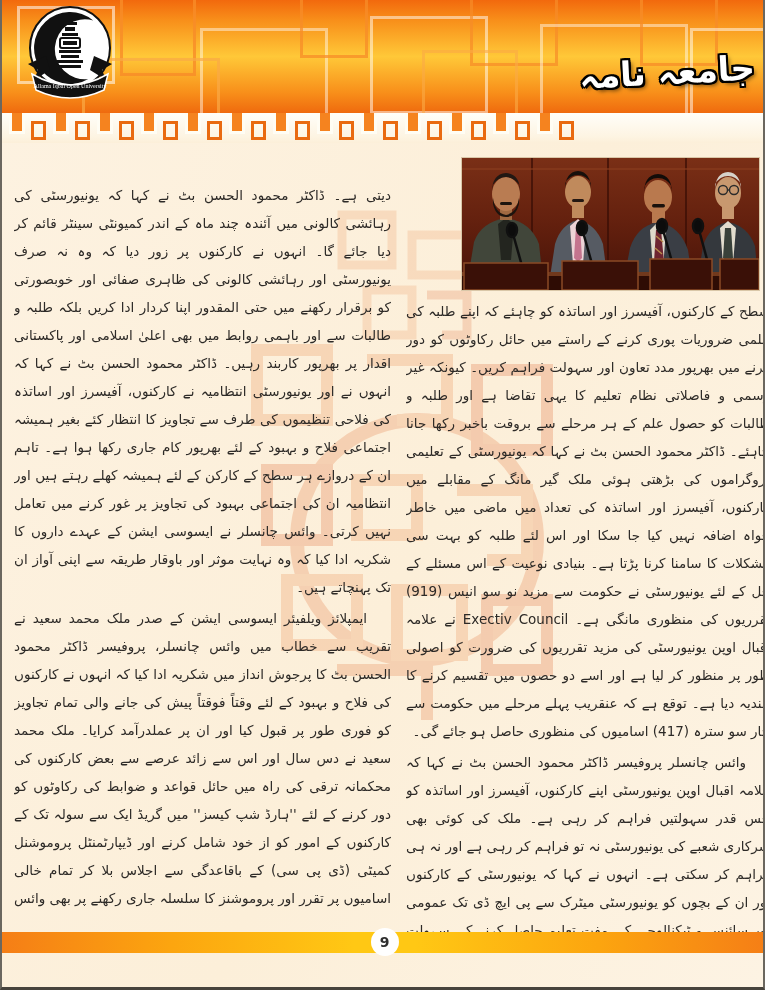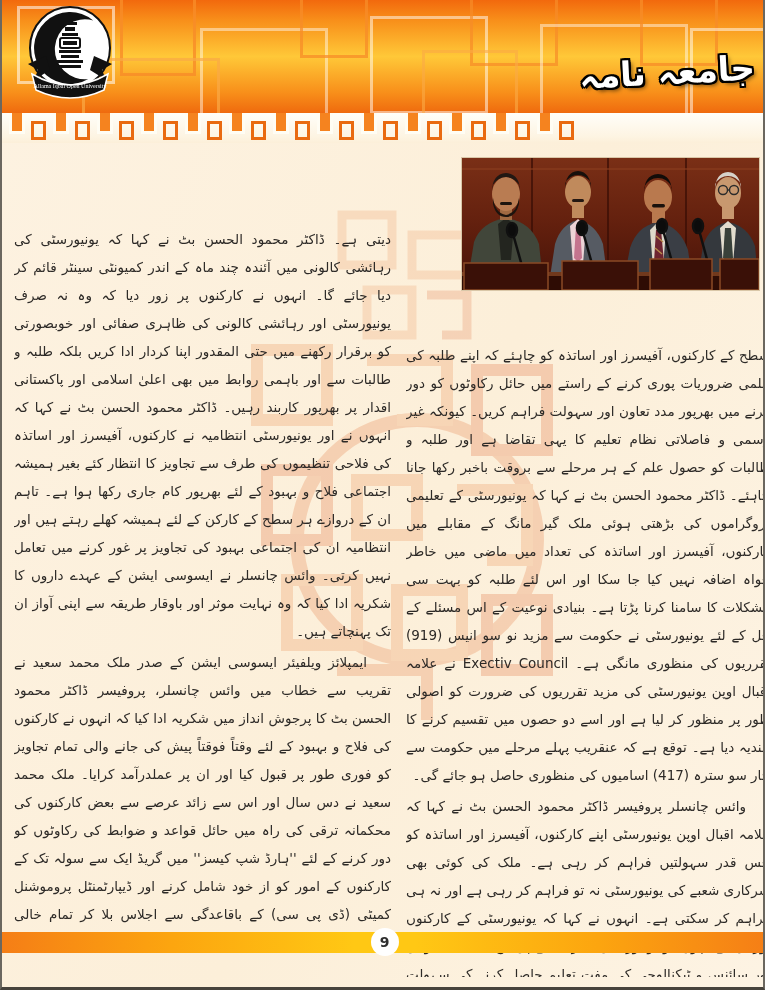--- a/index.html
+++ b/index.html
@@ -35,21 +35,21 @@
   
   .photo{position:absolute;left:460px;top:158px;width:297px;height:132px;margin:0;z-index:3;box-shadow:0 0 0 1px #d9c7a8;}
   .photo svg{display:block;}
   
   .watermark{position:absolute;z-index:1;opacity:.5;}
   .wm-main{left:225px;top:330px;width:350px;height:400px;}
   .wm-top{left:330px;top:205px;width:150px;height:150px;opacity:.4;}
   
   .col{
     position:absolute;z-index:2;direction:rtl;text-align:justify;
-    color:#2d2a27;font-size:13.5px;line-height:28px;overflow:hidden;margin-top:44px;
+    color:#2d2a27;font-size:13.5px;line-height:28px;overflow:hidden;
   }
   .col p{margin:0;padding:0;}
   .col p.indent{text-indent:24px;margin-top:3px;}
   .col-left{left:12px;top:181px;width:377px;height:726px;}
   .col-right{left:404px;top:297px;width:364px;height:636px;}
   
   .footer-bar{
     position:absolute;left:0;top:932px;width:765px;height:21px;z-index:4;
     background:linear-gradient(90deg,#f57e16 0%,#fca50f 22%,#ffc814 46%,#ffc814 54%,#fca50f 78%,#f57e16 100%);
   }

